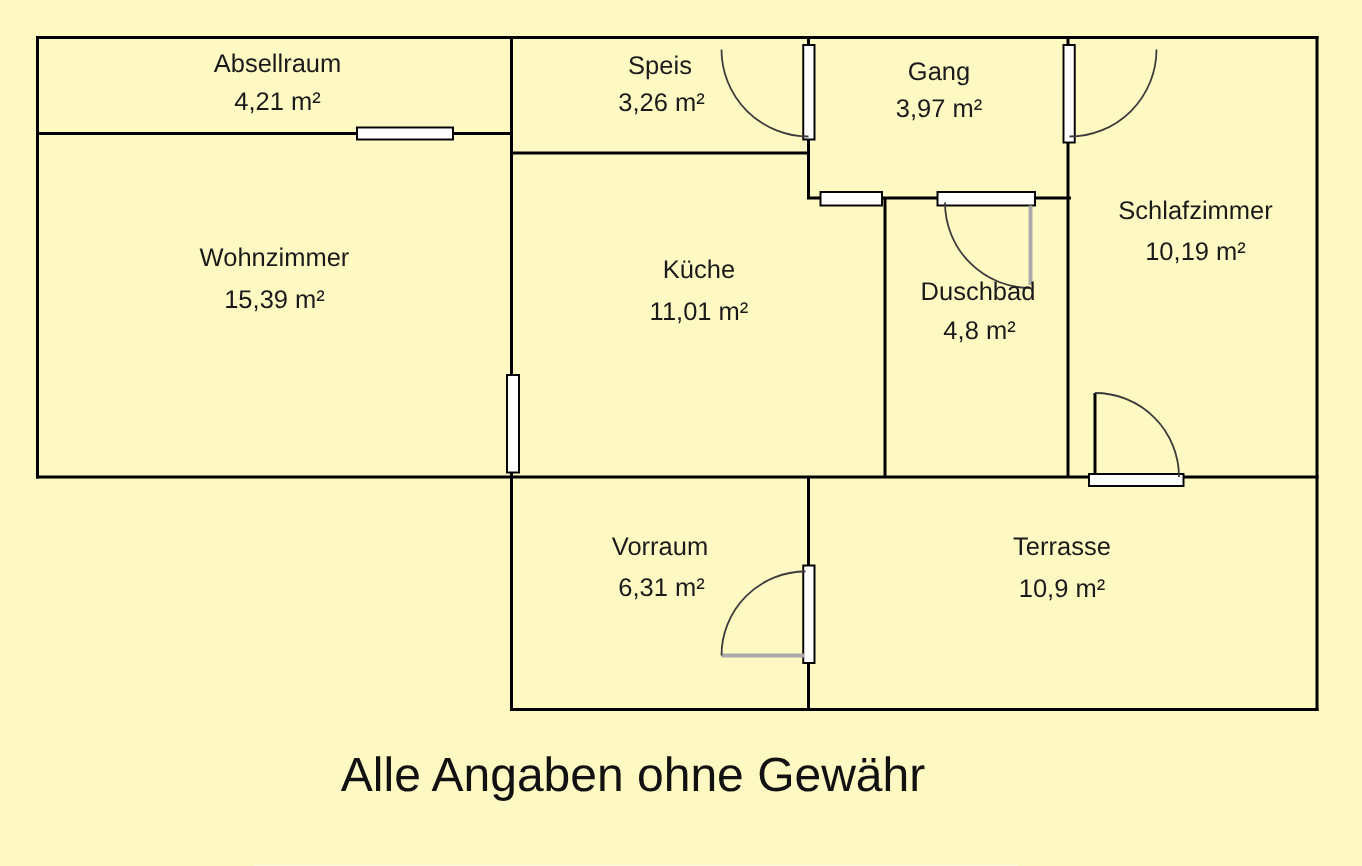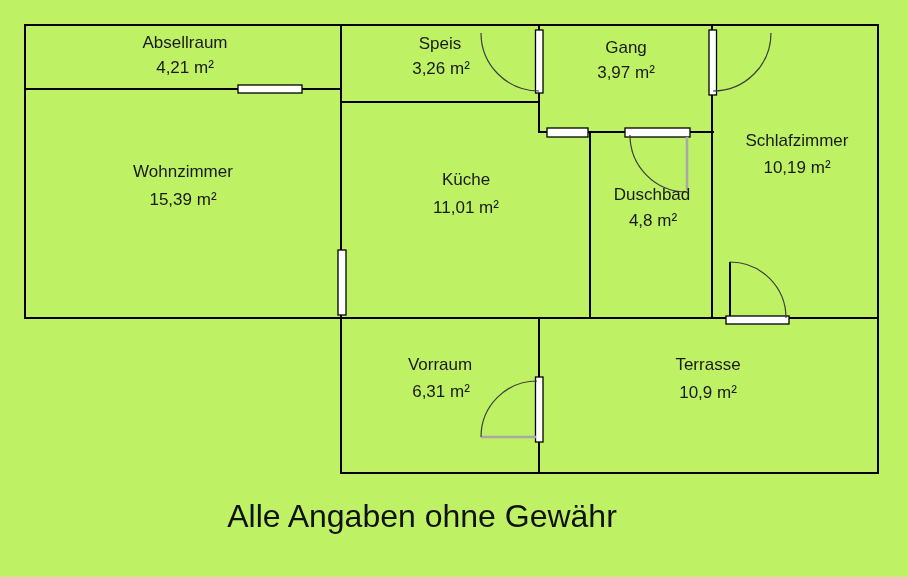--- a/index.html
+++ b/index.html
@@ -4,21 +4,21 @@
 <style>
   html, body {
     margin: 0;
     padding: 0;
     background: #ffffff;
   }
   .page {
     position: relative;
     width: 908px;
     height: 577px;
-    background: #bef264;
+    background: #fef9c3;
     font-family: "Liberation Sans", sans-serif;
     overflow: hidden;
   }
   svg { display: block; }
   .wall {
     stroke: #000000;
     stroke-width: 2;
     fill: none;
   }
   .sym-rect {

